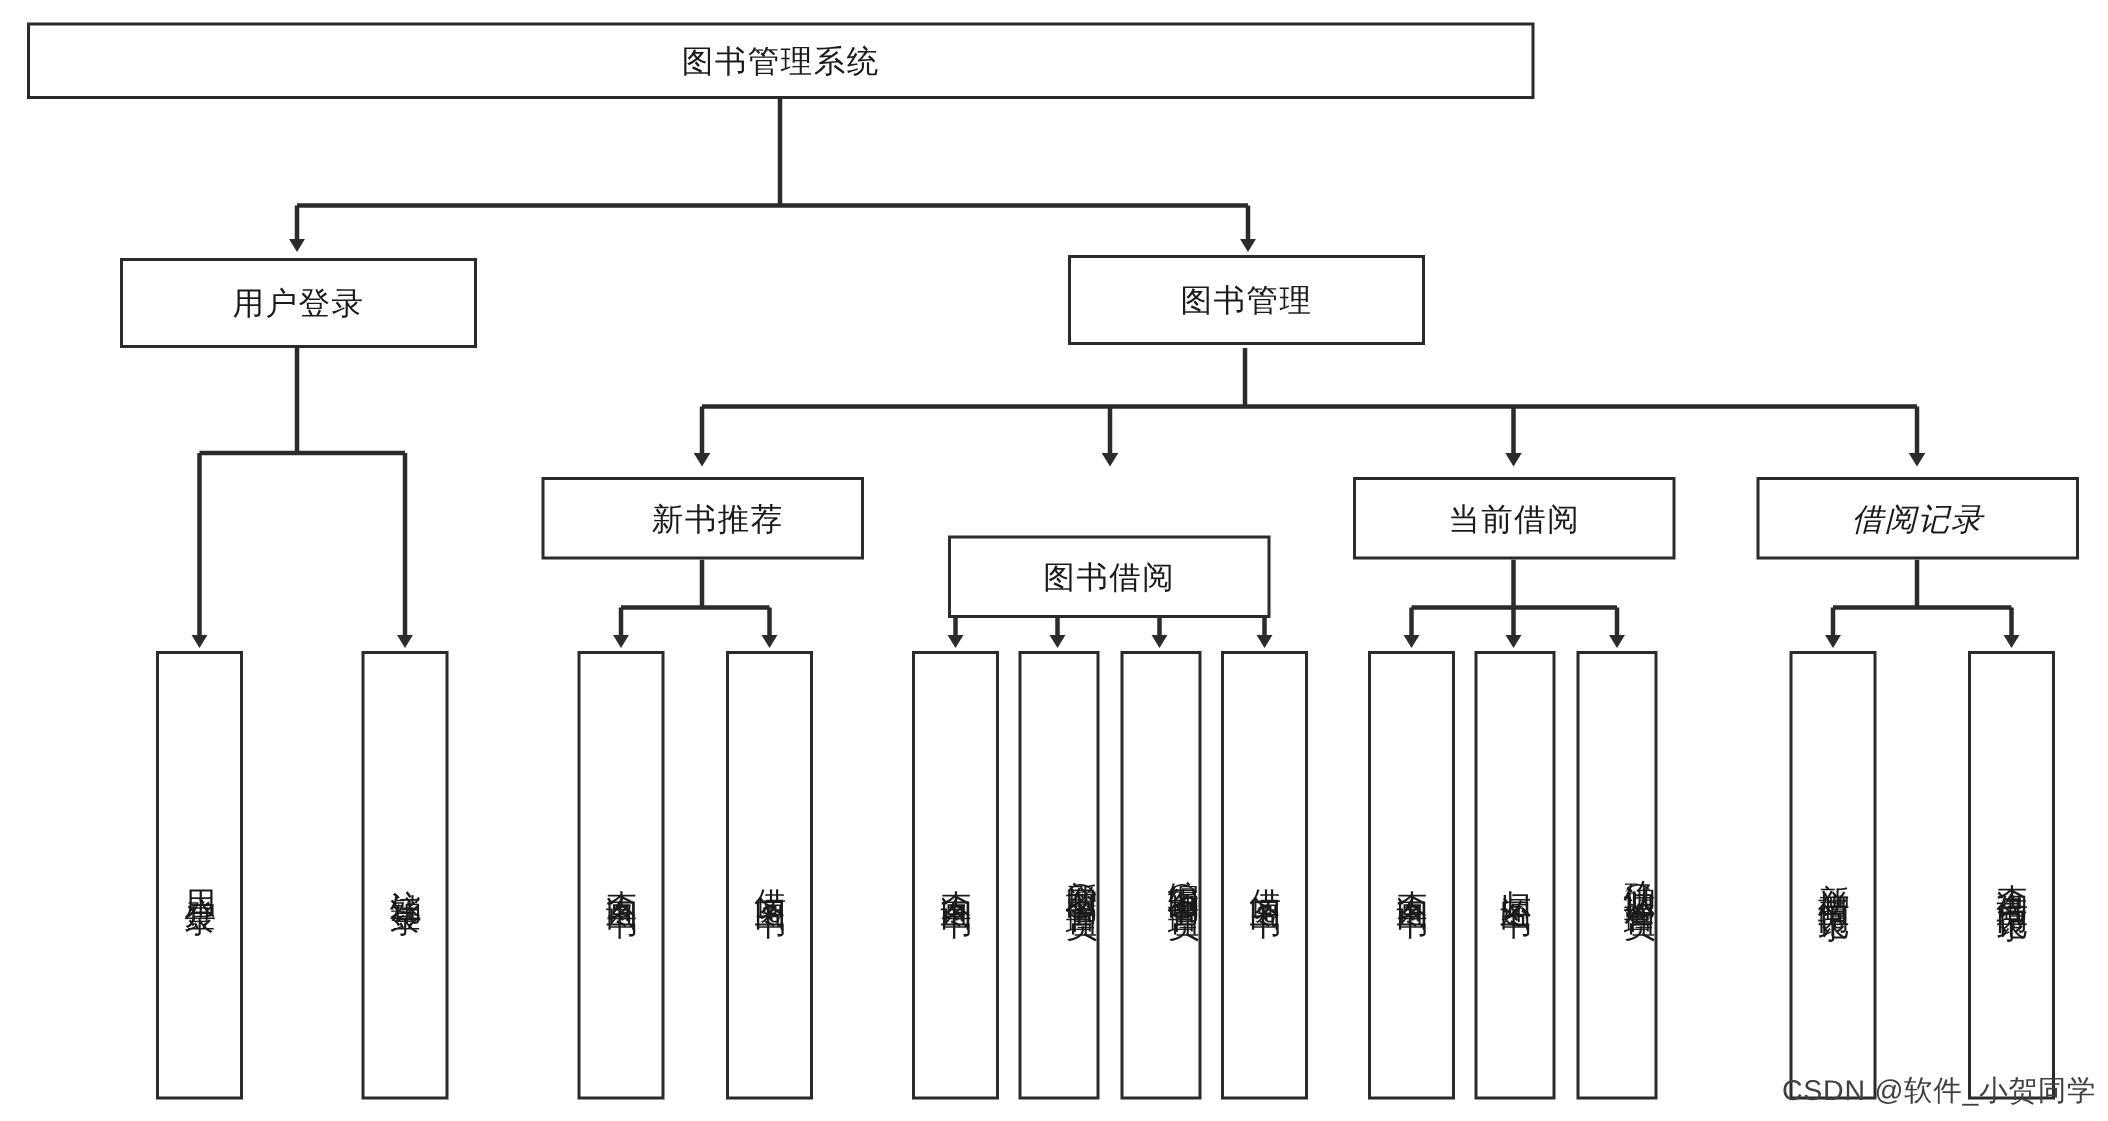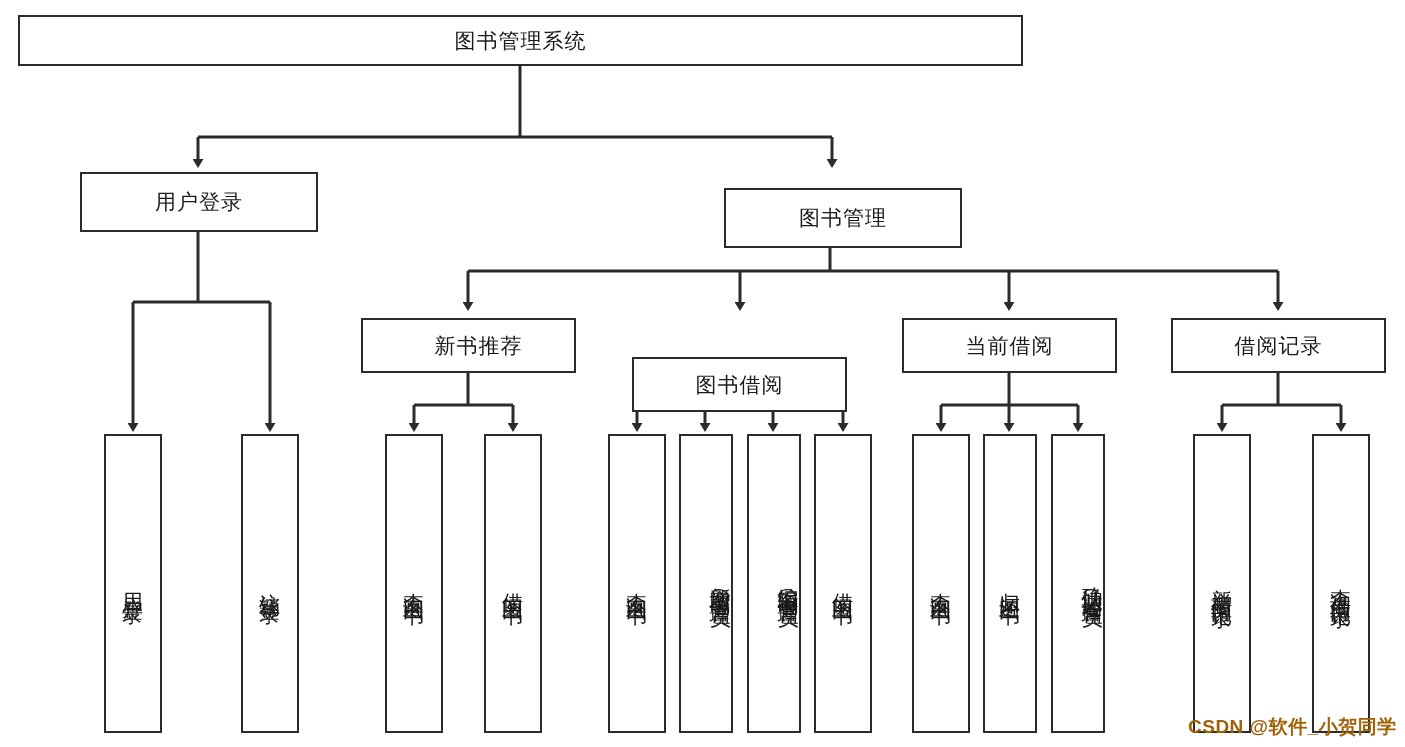--- a/index.html
+++ b/index.html
@@ -51,26 +51,25 @@
   .node.vert.tall {
     align-items: flex-start;
     letter-spacing: 3px;
   }
   .node-label {
     display: block;
     white-space: nowrap;
   }
   .watermark {
     position: absolute;
-    color: #a16207;
+    color: #404040;
     font-size: 19px;
     letter-spacing: 0.5px;
     white-space: nowrap;
     user-select: none;
-    font-weight: bold;
   }
 </style>
 </head>
 <body>
 
 <div id="canvas">
 
   <svg class="connectors" viewBox="0 0 1405 747" xmlns="http://www.w3.org/2000/svg">
     <defs>
       <marker id="arrow" markerWidth="9" markerHeight="11" refX="1" refY="5.5" orient="auto" markerUnits="userSpaceOnUse">
@@ -122,37 +121,37 @@
   </svg>
 
   <div class="node horiz" style="left:18px; top:15px; width:1005px; height:51px;">
     <span class="node-label">图书管理系统</span>
   </div>
 
   <div class="node horiz" style="left:80px; top:172px; width:238px; height:60px;">
     <span class="node-label">用户登录</span>
   </div>
 
-  <div class="node horiz" style="left:712px; top:188px; width:238px; height:60px;margin-left:12px;">
+  <div class="node horiz" style="left:712px; top:170px; width:238px; height:60px;">
     <span class="node-label">图书管理</span>
   </div>
 
   <div class="node horiz" style="left:361px; top:318px; width:215px; height:55px;padding-left:20px;">
     <span class="node-label">新书推荐</span>
   </div>
 
   <div class="node horiz" style="left:632px; top:318px; width:215px; height:55px;margin-top:39px;">
     <span class="node-label">图书借阅</span>
   </div>
 
   <div class="node horiz" style="left:902px; top:318px; width:215px; height:55px;">
     <span class="node-label">当前借阅</span>
   </div>
 
-  <div class="node horiz" style="left:1171px; top:318px; width:215px; height:55px;">
+  <div class="node horiz" style="left:1171px; top:318px; width:215px; height:55px;font-style:italic;">
     <span class="node-label">借阅记录</span>
   </div>
 
   <div class="node vert" style="left:104px; top:434px; width:58px; height:299px;">
     <span class="node-label">用户登录</span>
   </div>
 
   <div class="node vert" style="left:241px; top:434px; width:58px; height:299px;">
     <span class="node-label">注销登录</span>
   </div>

